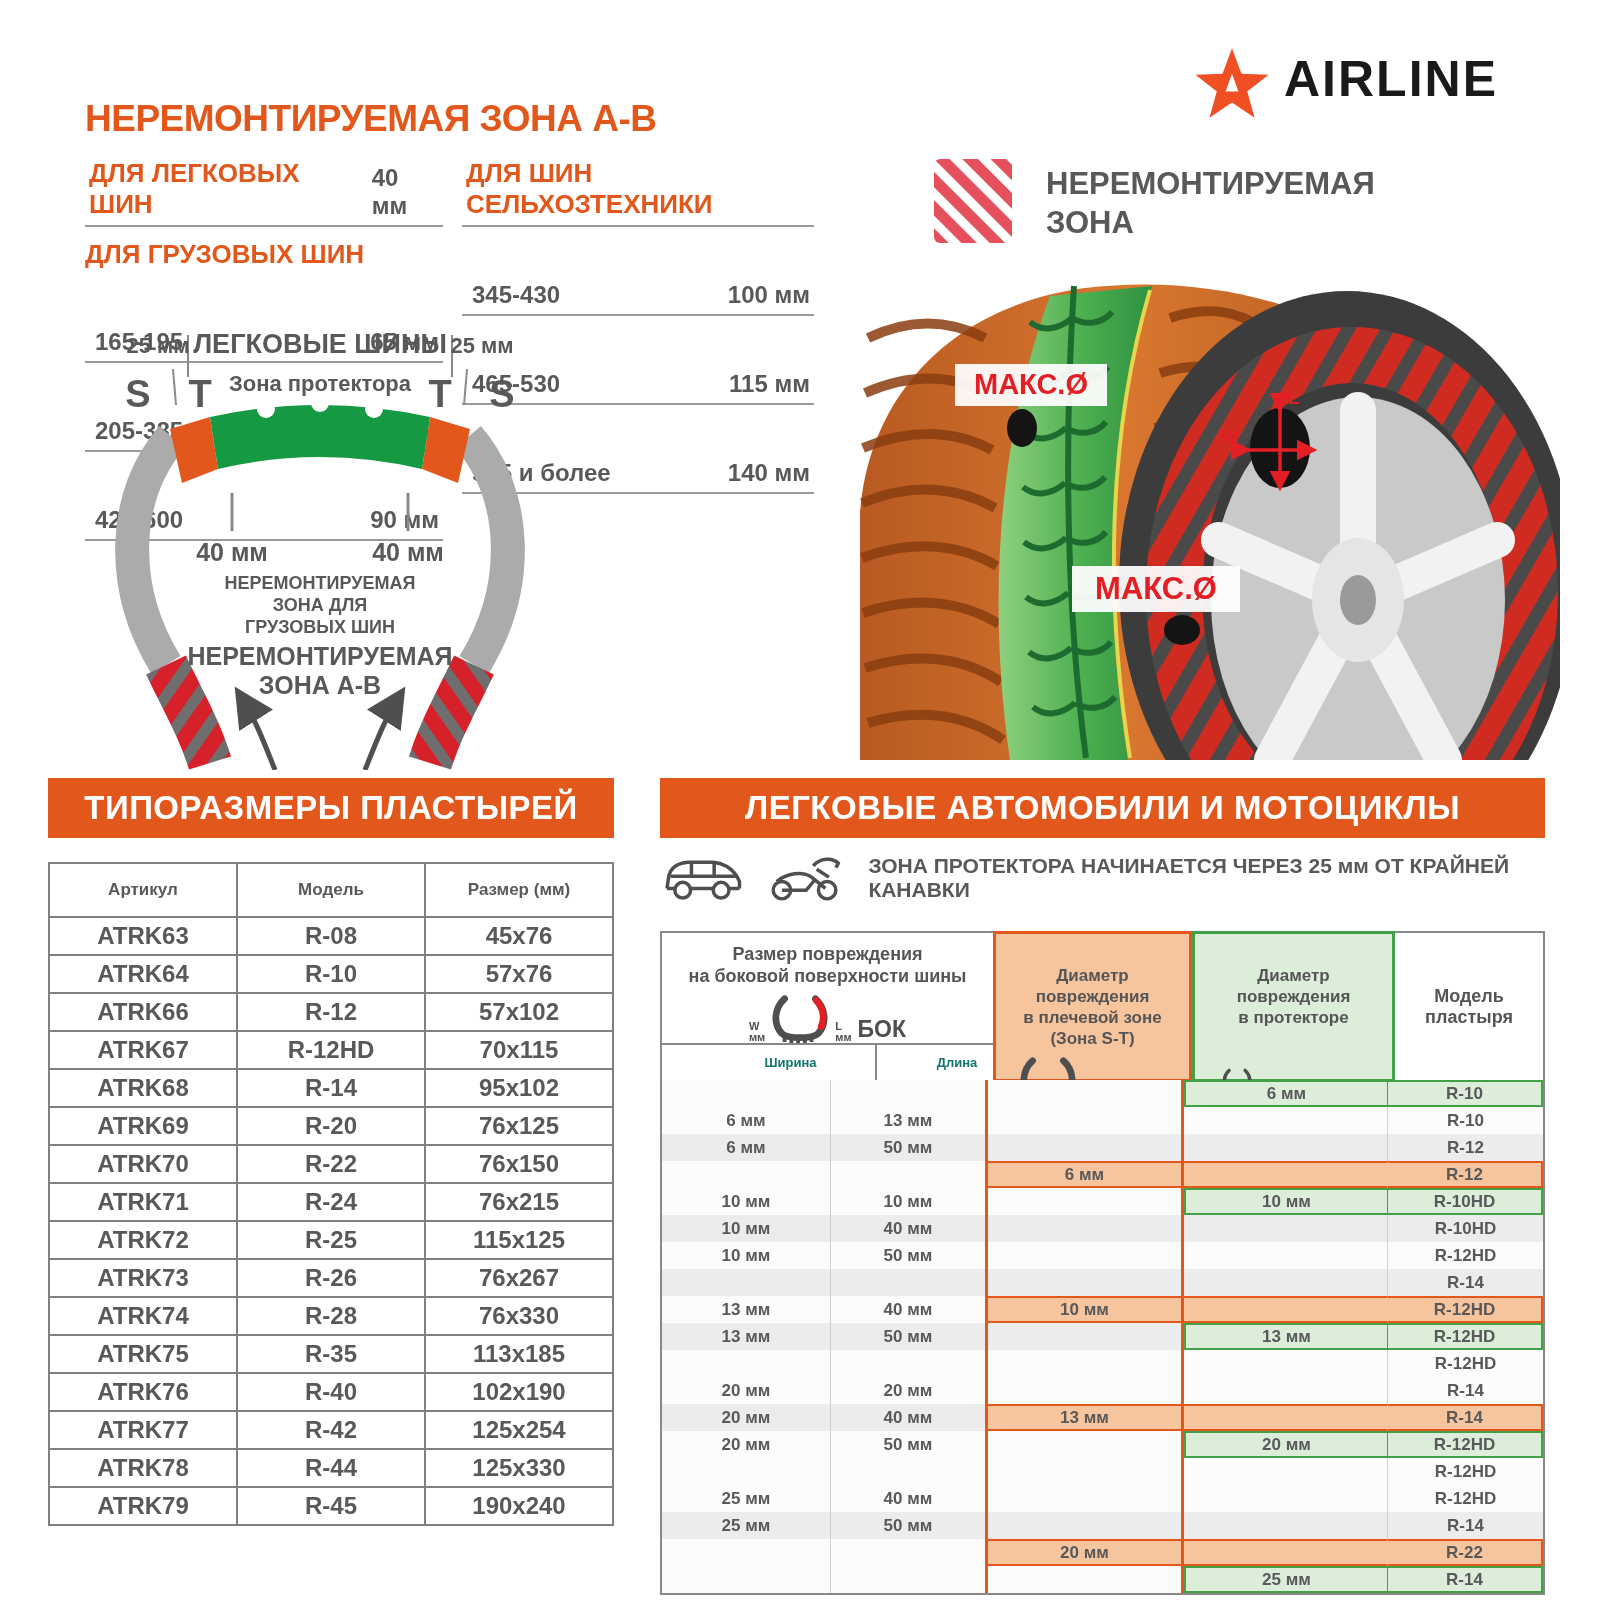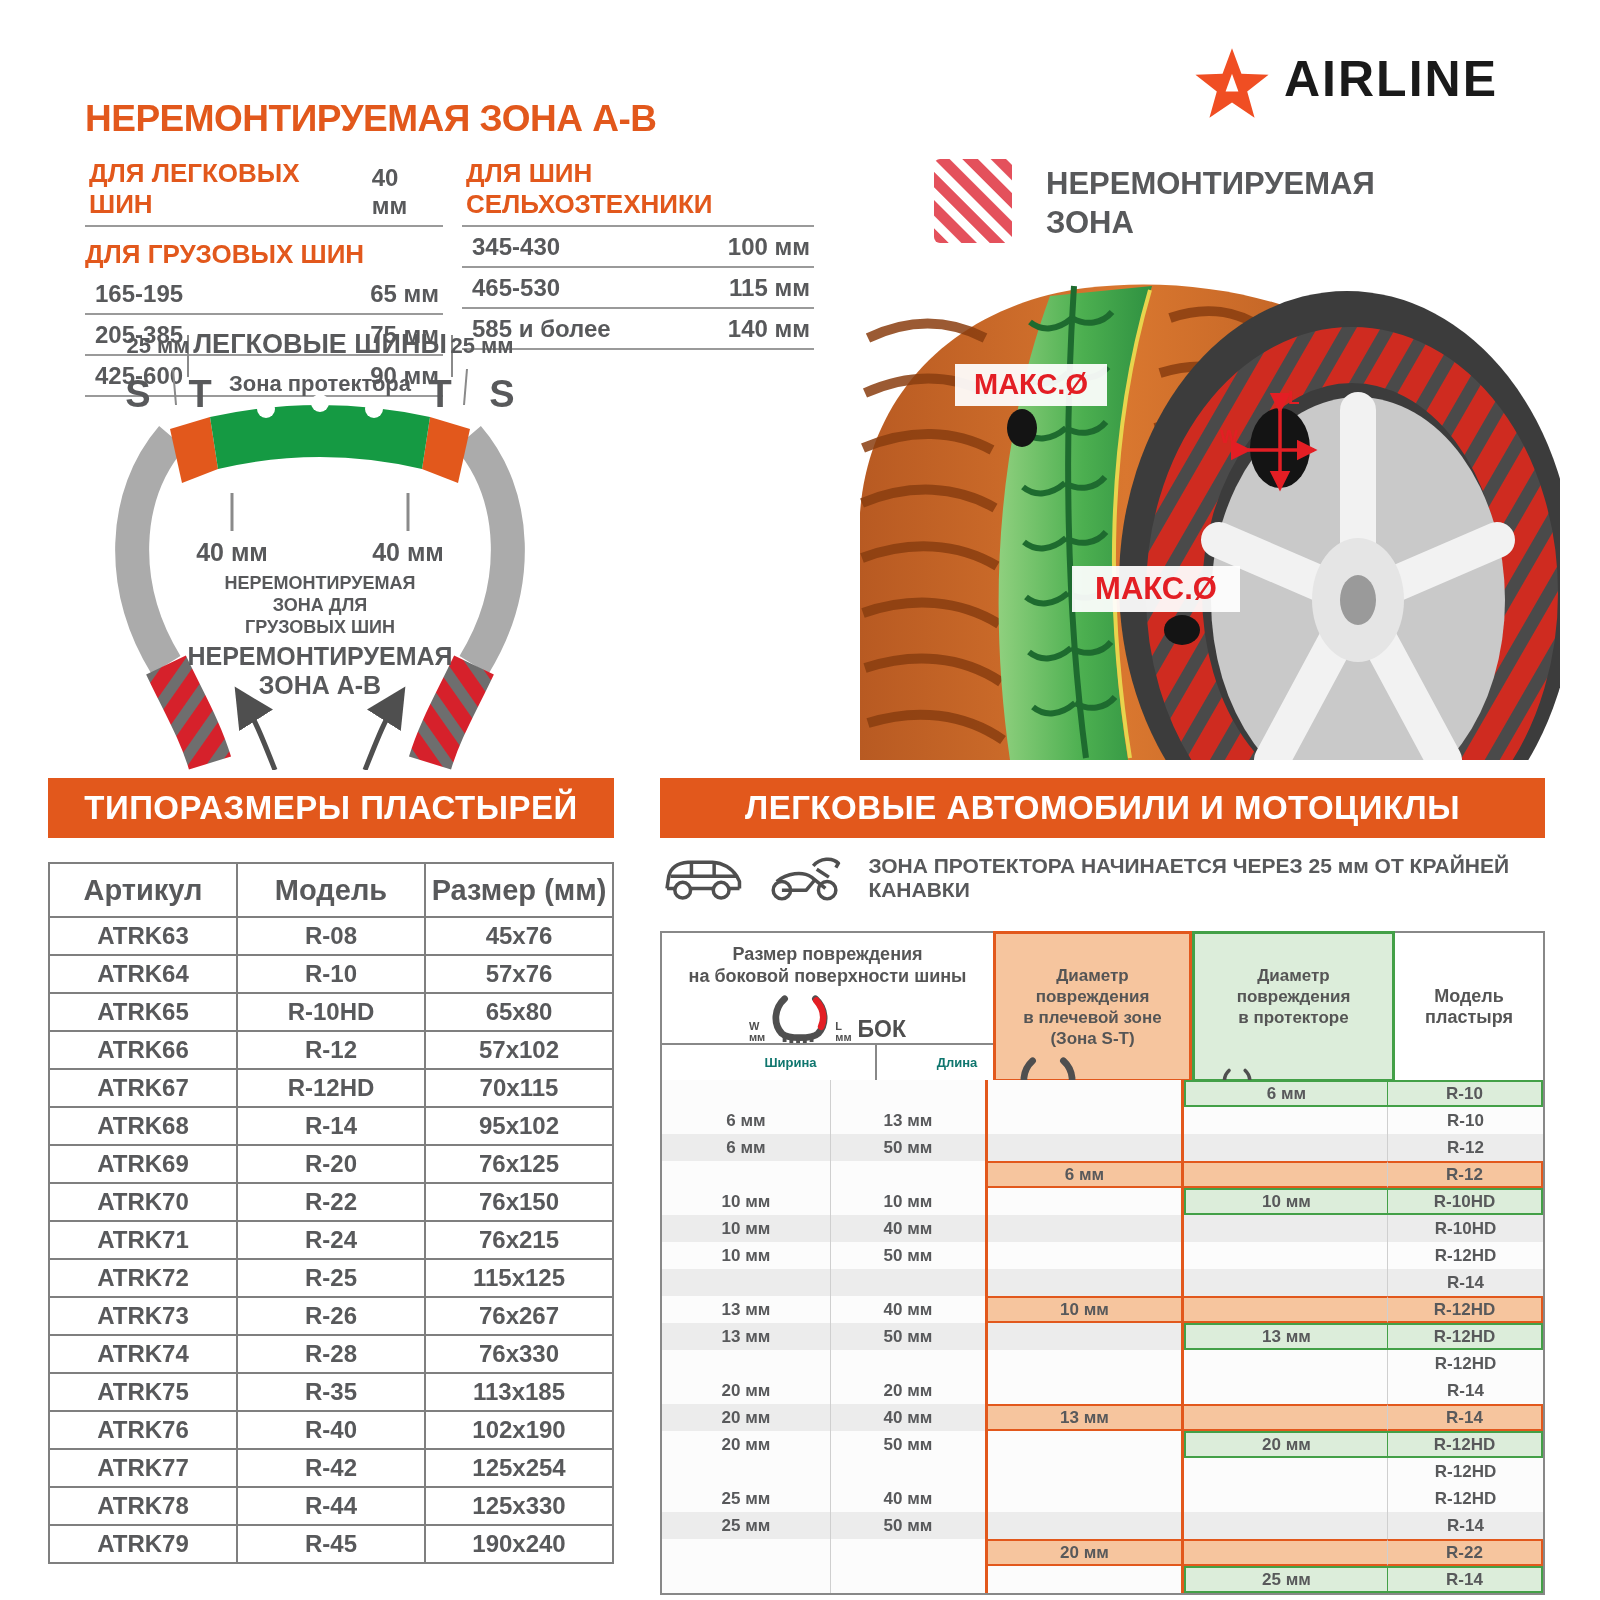--- a/index.html
+++ b/index.html
@@ -6,33 +6,33 @@
   #page{position:relative;width:1600px;height:1600px;background:#ffffff;overflow:hidden;
         font-family:"Liberation Sans",sans-serif;color:#58595B;}
   .abs{position:absolute;}
   
   .main-title{left:85px;top:98px;width:760px;font-size:37px;font-weight:bold;color:#E2581C;letter-spacing:-0.5px;}
   .mt{font-weight:bold;}
   .mt-row{display:flex;justify-content:space-between;align-items:flex-end;border-bottom:2px solid #9a9a9a;
           padding:6px 4px 5px 4px;font-size:24px;color:#58595B;gap:8px;}
   .mt-row .lbl{color:#E2581C;font-size:26px;}
   .mt-head{color:#E2581C;font-size:26px;padding:12px 0 4px 0;}
-  .mt-plain{color:#58595B;padding-left:6px;}
+  .mt-plain{color:#58595B;padding-left:6px;margin-top:48px;}
   
   .diag-label{position:absolute;text-align:center;font-weight:bold;color:#58595B;white-space:pre-line;}
   
   .brand-name{left:1284px;top:50px;font-size:50px;font-weight:bold;color:#1a1a1a;letter-spacing:2px;}
   .legend-text{left:1046px;top:164px;font-size:31px;line-height:39px;font-weight:bold;color:#58595B;white-space:pre-line;}
   
   .bar{position:absolute;top:778px;height:60px;background:#E2581C;color:#fff;display:flex;align-items:center;
        justify-content:center;font-size:33px;font-weight:bold;letter-spacing:0.5px;}
   
   #sizes-table{left:48px;top:862px;width:566px;border-collapse:collapse;table-layout:fixed;}
   #sizes-table th,#sizes-table td{border:2px solid #7f7f7f;text-align:center;font-weight:bold;color:#58595B;}
-  #sizes-table th{height:50px;font-size:29px;}
+  #sizes-table th{height:50px;font-size:17px;}
   #sizes-table td{height:34px;font-size:24px;}
   
   .note-row{left:660px;top:846px;width:890px;height:64px;display:flex;align-items:center;gap:24px;}
   .note-text{font-size:21px;font-weight:bold;color:#58595B;}
   
   .rt{left:660px;top:931px;width:885px;border:2px solid #888;box-sizing:border-box;background:#fff;}
   .rt-head{display:flex;height:147px;}
   .rt-c12{width:331px;display:flex;flex-direction:column;border-right:0;}
   .rt-c12-top{flex:1;display:flex;flex-direction:column;align-items:center;border-bottom:2px solid #888;}
   .rt-sub{display:flex;height:35px;}
@@ -300,25 +300,20 @@
     <tbody id="sizes-body">
         <tr>
           <td>ATRK63</td>
           <td>R-08</td>
           <td>45x76</td>
         </tr>
         <tr>
           <td>ATRK64</td>
           <td>R-10</td>
           <td>57x76</td>
-        </tr>
-        <tr>
-          <td>ATRK65</td>
-          <td>R-10HD</td>
-          <td>65x80</td>
         </tr>
         <tr>
           <td>ATRK66</td>
           <td>R-12</td>
           <td>57x102</td>
         </tr>
         <tr>
           <td>ATRK67</td>
           <td>R-12HD</td>
           <td>70x115</td>

